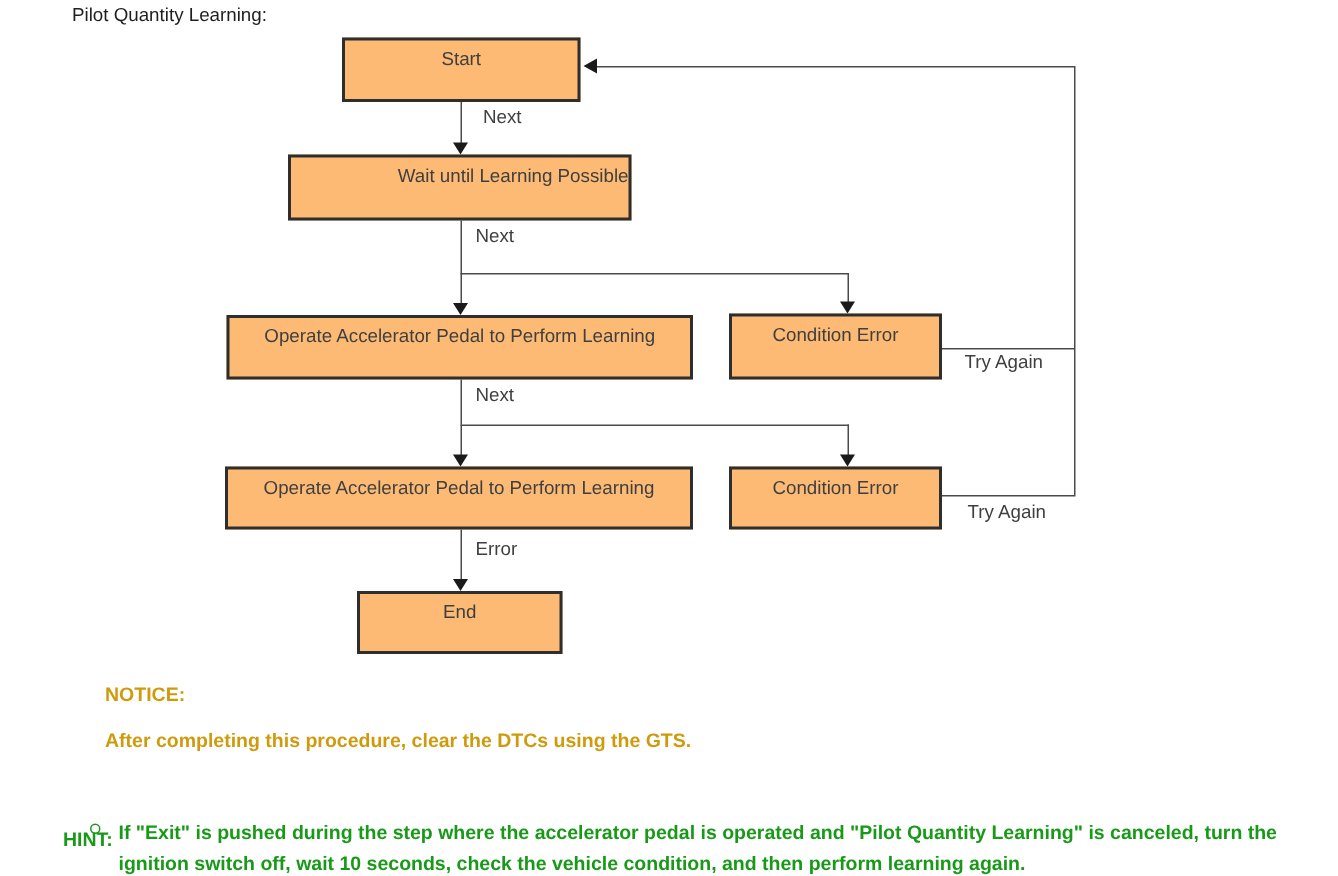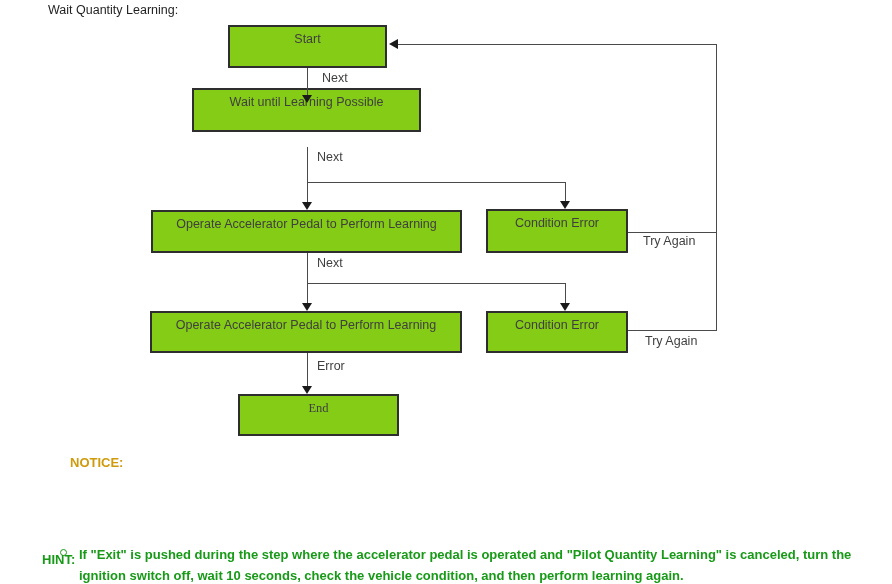--- a/index.html
+++ b/index.html
@@ -14,21 +14,21 @@
   .page-title {
     position: absolute;
     font-size: 12.5px;
     color: #1f1f1f;
     white-space: nowrap;
   }
   .node {
     position: absolute;
     box-sizing: border-box;
     border: 2px solid #2e2e2e;
-    background: #84cc16;
+    background: #fdba74;
     text-align: center;
     padding-top: 5px;
     font-size: 12.5px;
     color: #3f3f3f;
     white-space: nowrap;
   }
   .vline, .hline {
     position: absolute;
     background: #4a4a4a;
   }
@@ -85,35 +85,35 @@
     border: 1.5px solid #189a18;
     border-radius: 50%;
     background: transparent;
   }
 </style>
 </head>
 <body>
 
 <div class="canvas">
 
-  <div class="page-title" style="left:48px; top:3px;">Wait Quantity Learning:</div>
+  <div class="page-title" style="left:48px; top:3px;">Pilot Quantity Learning:</div>
 
   <div class="node" style="left:228px; top:25px; width:159px; height:43px;">Start</div>
 
-  <div class="node" style="left:192px; top:88px; width:229px; height:44px;">Wait until Learning Possible</div>
+  <div class="node" style="left:192px; top:103px; width:229px; height:44px;text-align:right;">Wait until Learning Possible</div>
 
   <div class="node" style="left:151px; top:210px; width:311px; height:43px;">Operate Accelerator Pedal to Perform Learning</div>
 
   <div class="node" style="left:486px; top:209px; width:142px; height:44px;">Condition Error</div>
 
   <div class="node" style="left:150px; top:311px; width:312px; height:42px;">Operate Accelerator Pedal to Perform Learning</div>
 
   <div class="node" style="left:486px; top:311px; width:142px; height:42px;">Condition Error</div>
 
-  <div class="node" style="left:238px; top:394px; width:161px; height:42px;font-family:Liberation Serif, serif;">End</div>
+  <div class="node" style="left:238px; top:394px; width:137px; height:42px;">End</div>
 
   <div class="vline" style="left:307px; top:68px; height:28px;"></div>
   <div class="arrow-down" style="left:302px; top:95px;"></div>
   <div class="edge-label" style="left:322px; top:71px;">Next</div>
 
   <div class="vline" style="left:307px; top:147px; height:35px;"></div>
   <div class="hline" style="left:307px; top:182px; width:259px;"></div>
   <div class="vline" style="left:307px; top:182px; height:21px;"></div>
   <div class="arrow-down" style="left:302px; top:202px;"></div>
   <div class="vline" style="left:565px; top:182px; height:20px;"></div>
@@ -134,18 +134,19 @@
 
   <div class="hline" style="left:628px; top:232px; width:88px;"></div>
   <div class="edge-label" style="left:643px; top:234px;">Try Again</div>
   <div class="hline" style="left:628px; top:330px; width:88px;"></div>
   <div class="edge-label" style="left:645px; top:334px;">Try Again</div>
   <div class="vline" style="left:716px; top:44px; height:287px;"></div>
   <div class="hline" style="left:398px; top:44px; width:318px;"></div>
   <div class="arrow-left" style="left:389px; top:39px;"></div>
 
   <div class="notice-text" style="left:42px; top:455px;">NOTICE:</div>
+  <div class="notice-text" style="left:42px; top:486px;">After completing this procedure, clear the DTCs using the GTS.</div>
   <div class="hint-heading" style="left:42px; top:516px;">HINT:</div>
 
   <div class="bullet-circle" style="left:60px; top:549px;"></div>
   <div class="hint-item-text" style="left:79px; top:544px;">If "Exit" is pushed during the step where the accelerator pedal is operated and "Pilot Quantity Learning" is canceled, turn the ignition switch off, wait 10 seconds, check the vehicle condition, and then perform learning again.</div>
 
 </div>
 
 </body></html>

